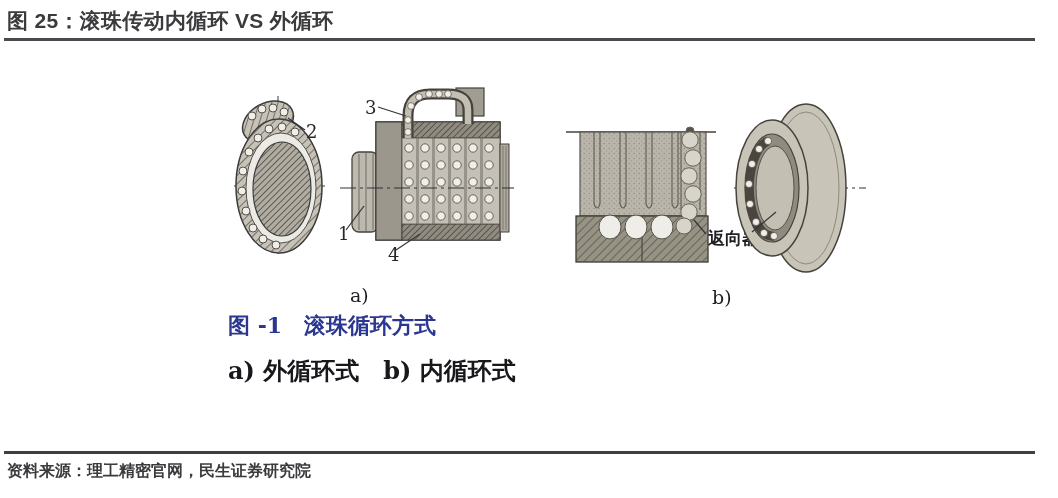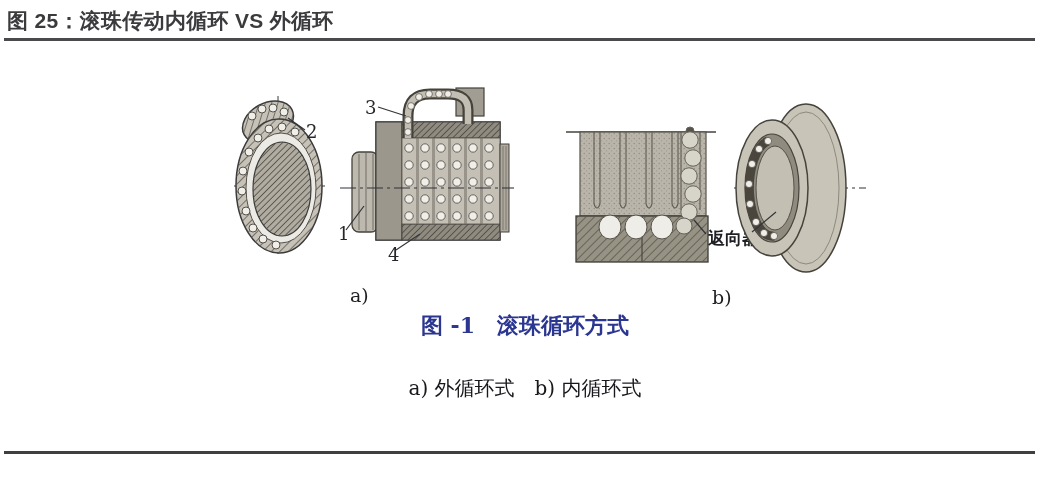--- a/index.html
+++ b/index.html
@@ -4,23 +4,23 @@
 <style>
   * { margin:0; padding:0; box-sizing:border-box; }
   html,body { background:#ffffff; }
   body { font-family:"Liberation Sans", sans-serif; }
   .page { position:relative; width:1058px; height:498px; background:#ffffff; overflow:hidden; }
   .fig-title { position:absolute; left:7px; top:7px; font-size:21px; font-weight:700; color:#3b3b3e; letter-spacing:0.3px; }
   .rule { position:absolute; left:4px; width:1031px; height:3px; background:#4a4a4e; }
   .rule-top { top:38px; }
   .rule-bottom { top:451px; background:#3f3f42; }
   .figure-area { position:absolute; left:228px; top:82px; width:640px; height:345px; filter:blur(0.3px); }
-  .cap { position:absolute; left:0; width:594px; text-align:center; font-family:"DejaVu Serif", serif; color:#17171c; white-space:nowrap; }
+  .cap { position:absolute; left:0; width:594px; text-align:left; font-family:"DejaVu Serif", serif; color:#17171c; white-space:nowrap; }
   .cap-blue { top:229px; font-size:22px; font-weight:700; color:#2b3690; }
-  .cap-sub { top:273px; font-size:20px; font-weight:400;margin-top:20px; }
+  .cap-sub { top:273px; font-size:24px; font-weight:700; }
   .cap-legend { top:307px; font-size:20px; font-weight:600; }
   .source { position:absolute; left:7px; top:461px; font-size:16px; font-weight:700; color:#3b3b3e; }
   .dlabel { font-family:"DejaVu Serif", serif; font-size:18px; fill:#26262b; }
   .dcaption { font-family:"DejaVu Serif", serif; font-size:19px; fill:#1d1d22; }
   .dcn { font-family:"DejaVu Serif", serif; font-size:17px; font-weight:600; fill:#1f1f24; }
 </style>
 </head>
 <body>
 
 <div class="page">
@@ -222,14 +222,15 @@
         <line x1="548" y1="130" x2="524" y2="150" stroke="#33333a" stroke-width="1.2"></line>
         <text x="484" y="222" class="dcaption">b)</text>
       </g>
     </svg>
 
     <div class="cap cap-blue">图 -1　滚珠循环方式</div>
     <div class="cap cap-sub">a) 外循环式　b) 内循环式</div>
   </div>
 
   <div class="rule rule-bottom"></div>
+  <div class="source">资料来源：理工精密官网，民生证券研究院</div>
 
 </div>
 
 </body></html>

